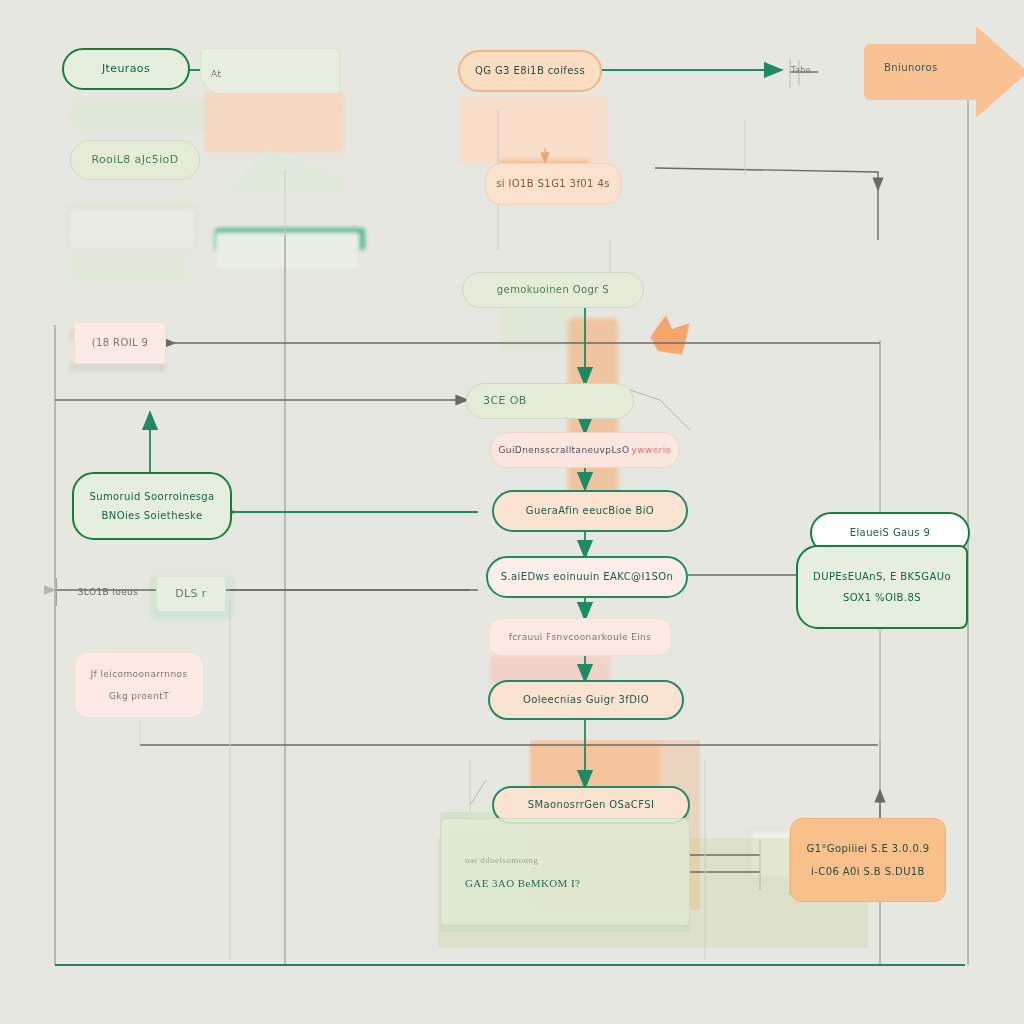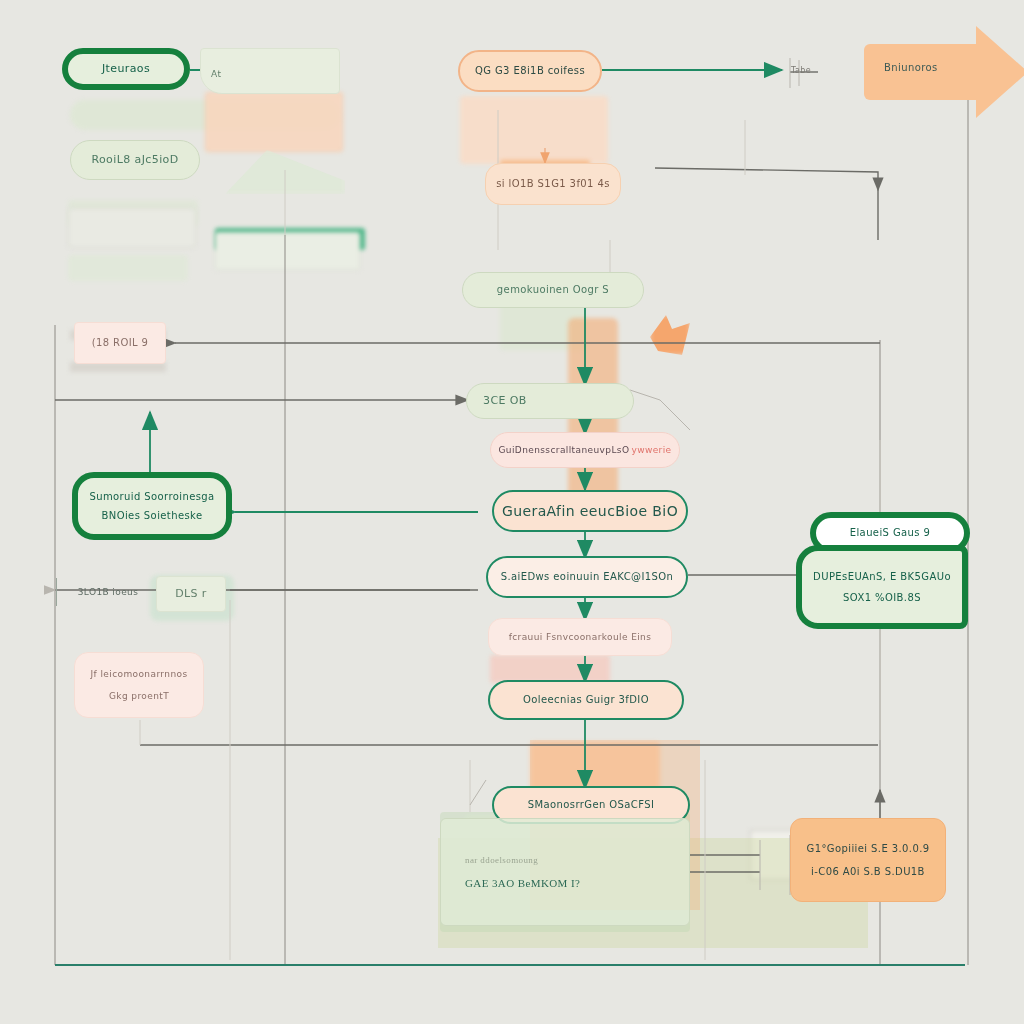--- a/index.html
+++ b/index.html
@@ -21,21 +21,21 @@
     letter-spacing:.4px;
     line-height:1.35;
     font-size:11px;
     overflow:hidden;
     filter:blur(.35px);
   }
   .node .ln{display:block;white-space:nowrap;}
 
   
   .n-green{
-    background:#e6efdd;border:6px solid #15803d;color:#16614a;
+    background:#e6efdd;border:2px solid #15803d;color:#16614a;
     border-radius:22px;
     justify-content:center;
   }
   .n-green-soft{
     background:#e4ecd9;border:1px solid #cdd9c0;color:#4d7a63;
     border-radius:20px;
   }
   .n-green-pale{
     background:#e8eedf;border:1px solid #dbe3d1;color:#63806c;
     border-radius:18px;
@@ -245,21 +245,21 @@
 
   <div class="node n-green-soft" style="left:466px;top:383px;width:168px;height:36px;font-size:11px;align-items:flex-start;padding-left:16px;">
     <span class="ln">3CE OB</span>
   </div>
 
   <div class="node n-pink" style="left:490px;top:432px;width:190px;height:36px;font-size:9px;flex-direction:row;gap:2px;text-align:right;">
     <span class="ln">GuiDnensscralltaneuvpLsO</span>
     <span class="ln" style="color:#e0736b;">ywwerie</span>
   </div>
 
-  <div class="node n-mix" style="left:492px;top:490px;width:196px;height:42px;font-size:14px;">
+  <div class="node n-mix" style="left:492px;top:490px;width:196px;height:42px;font-size:10px;">
     <span class="ln">GueraAfin eeucBioe BiO</span>
   </div>
   <div class="node n-mix2" style="left:486px;top:556px;width:202px;height:42px;font-size:10px;">
     <span class="ln">S.aiEDws eoinuuin EAKC@I1SOn</span>
   </div>
   <div class="node n-pink-pale" style="left:488px;top:618px;width:184px;height:38px;font-size:9px;">
     <span class="ln">fcrauui Fsnvcoonarkoule Eins</span>
   </div>
   <div class="node n-mix" style="left:488px;top:680px;width:196px;height:40px;font-size:10px;">
     <span class="ln">Ooleecnias Guigr 3fDIO</span>

